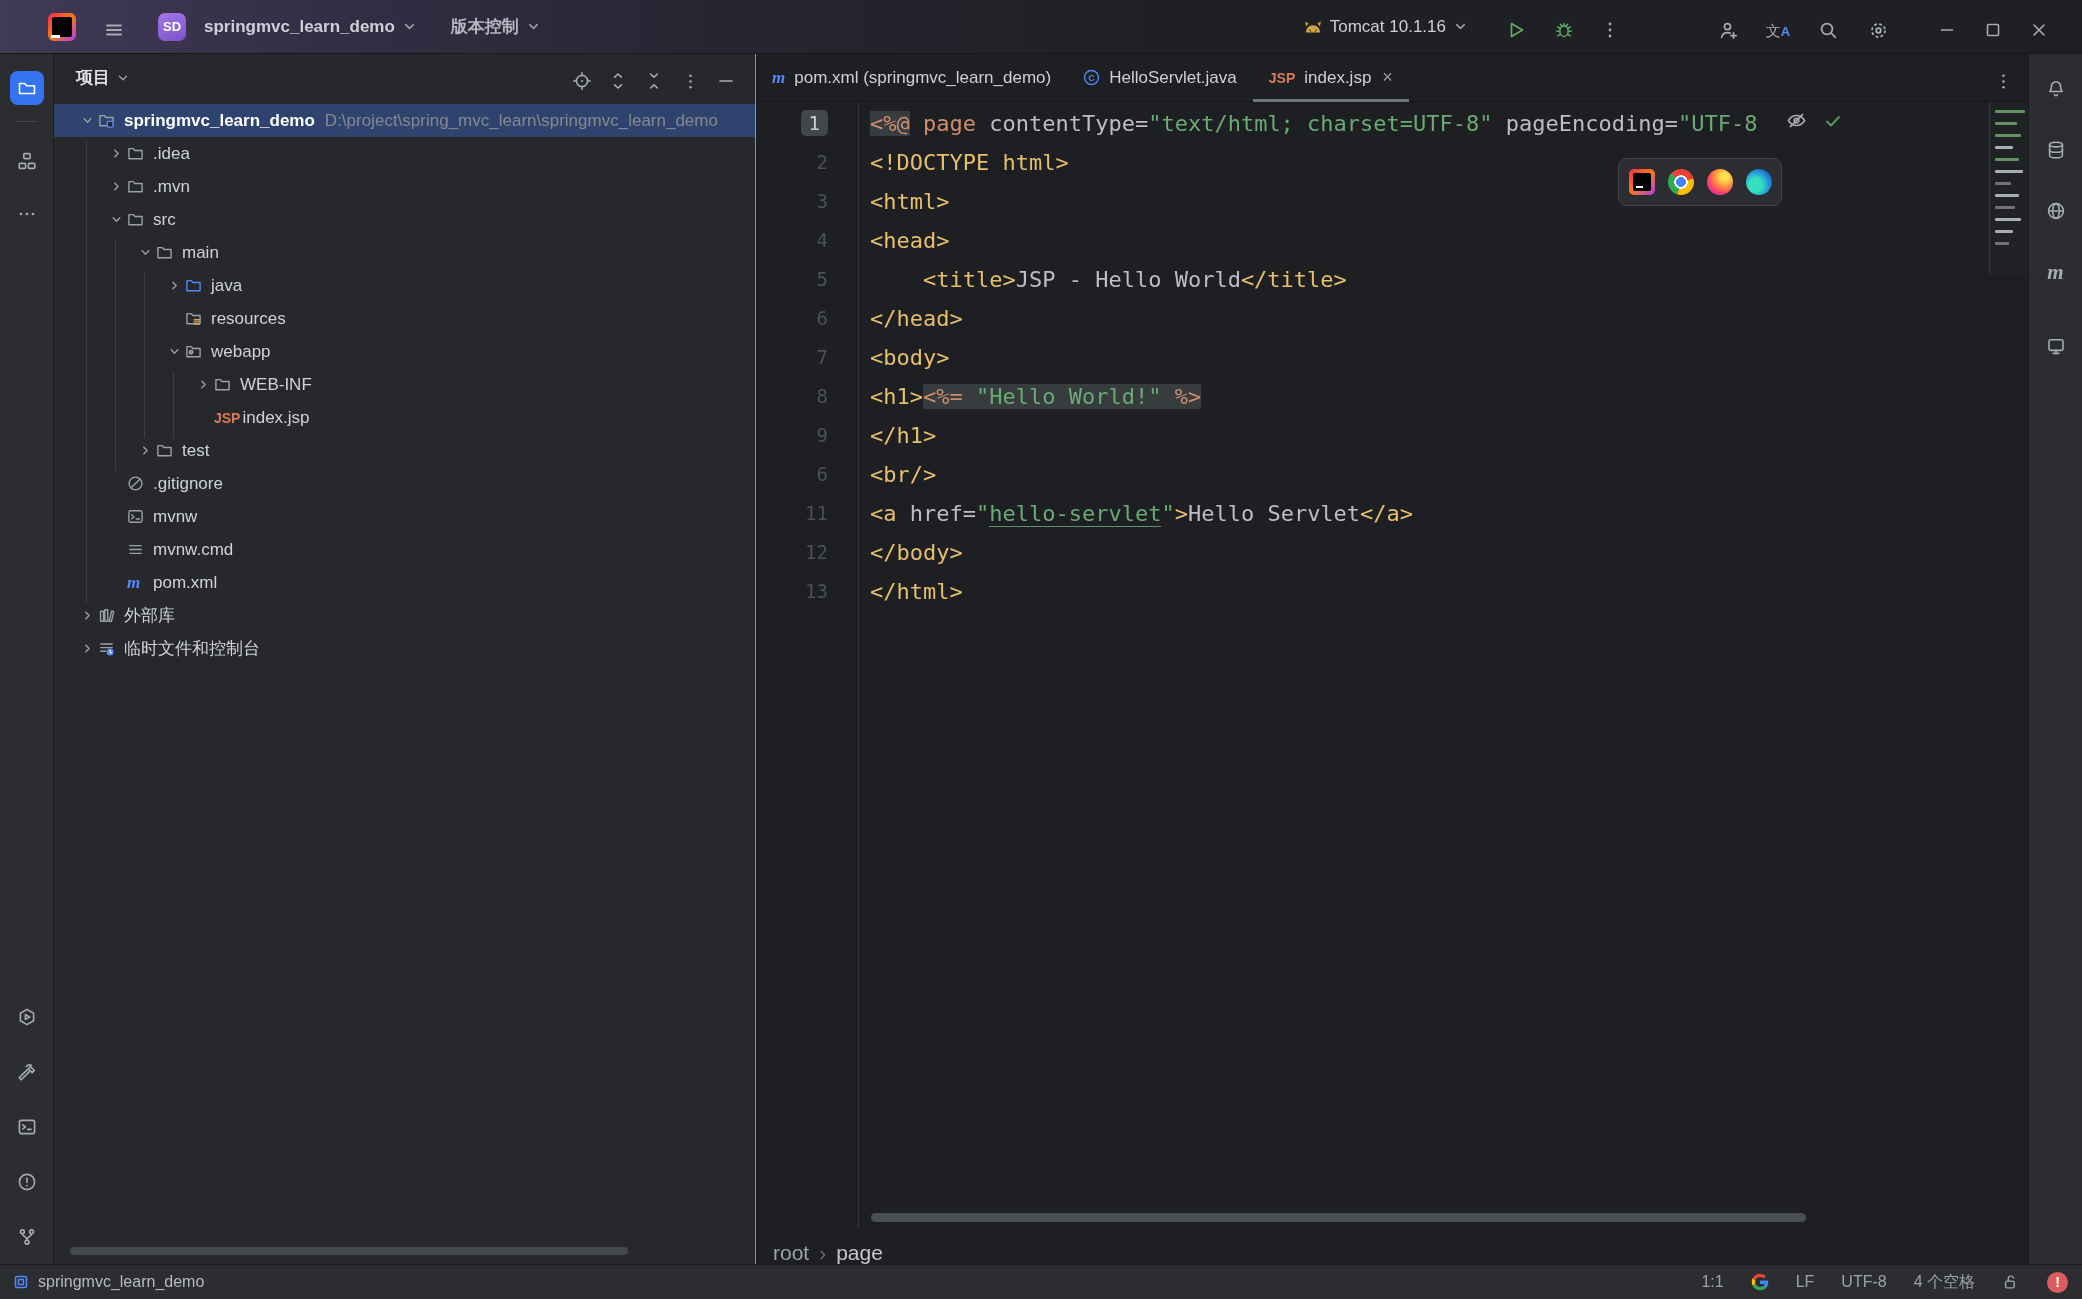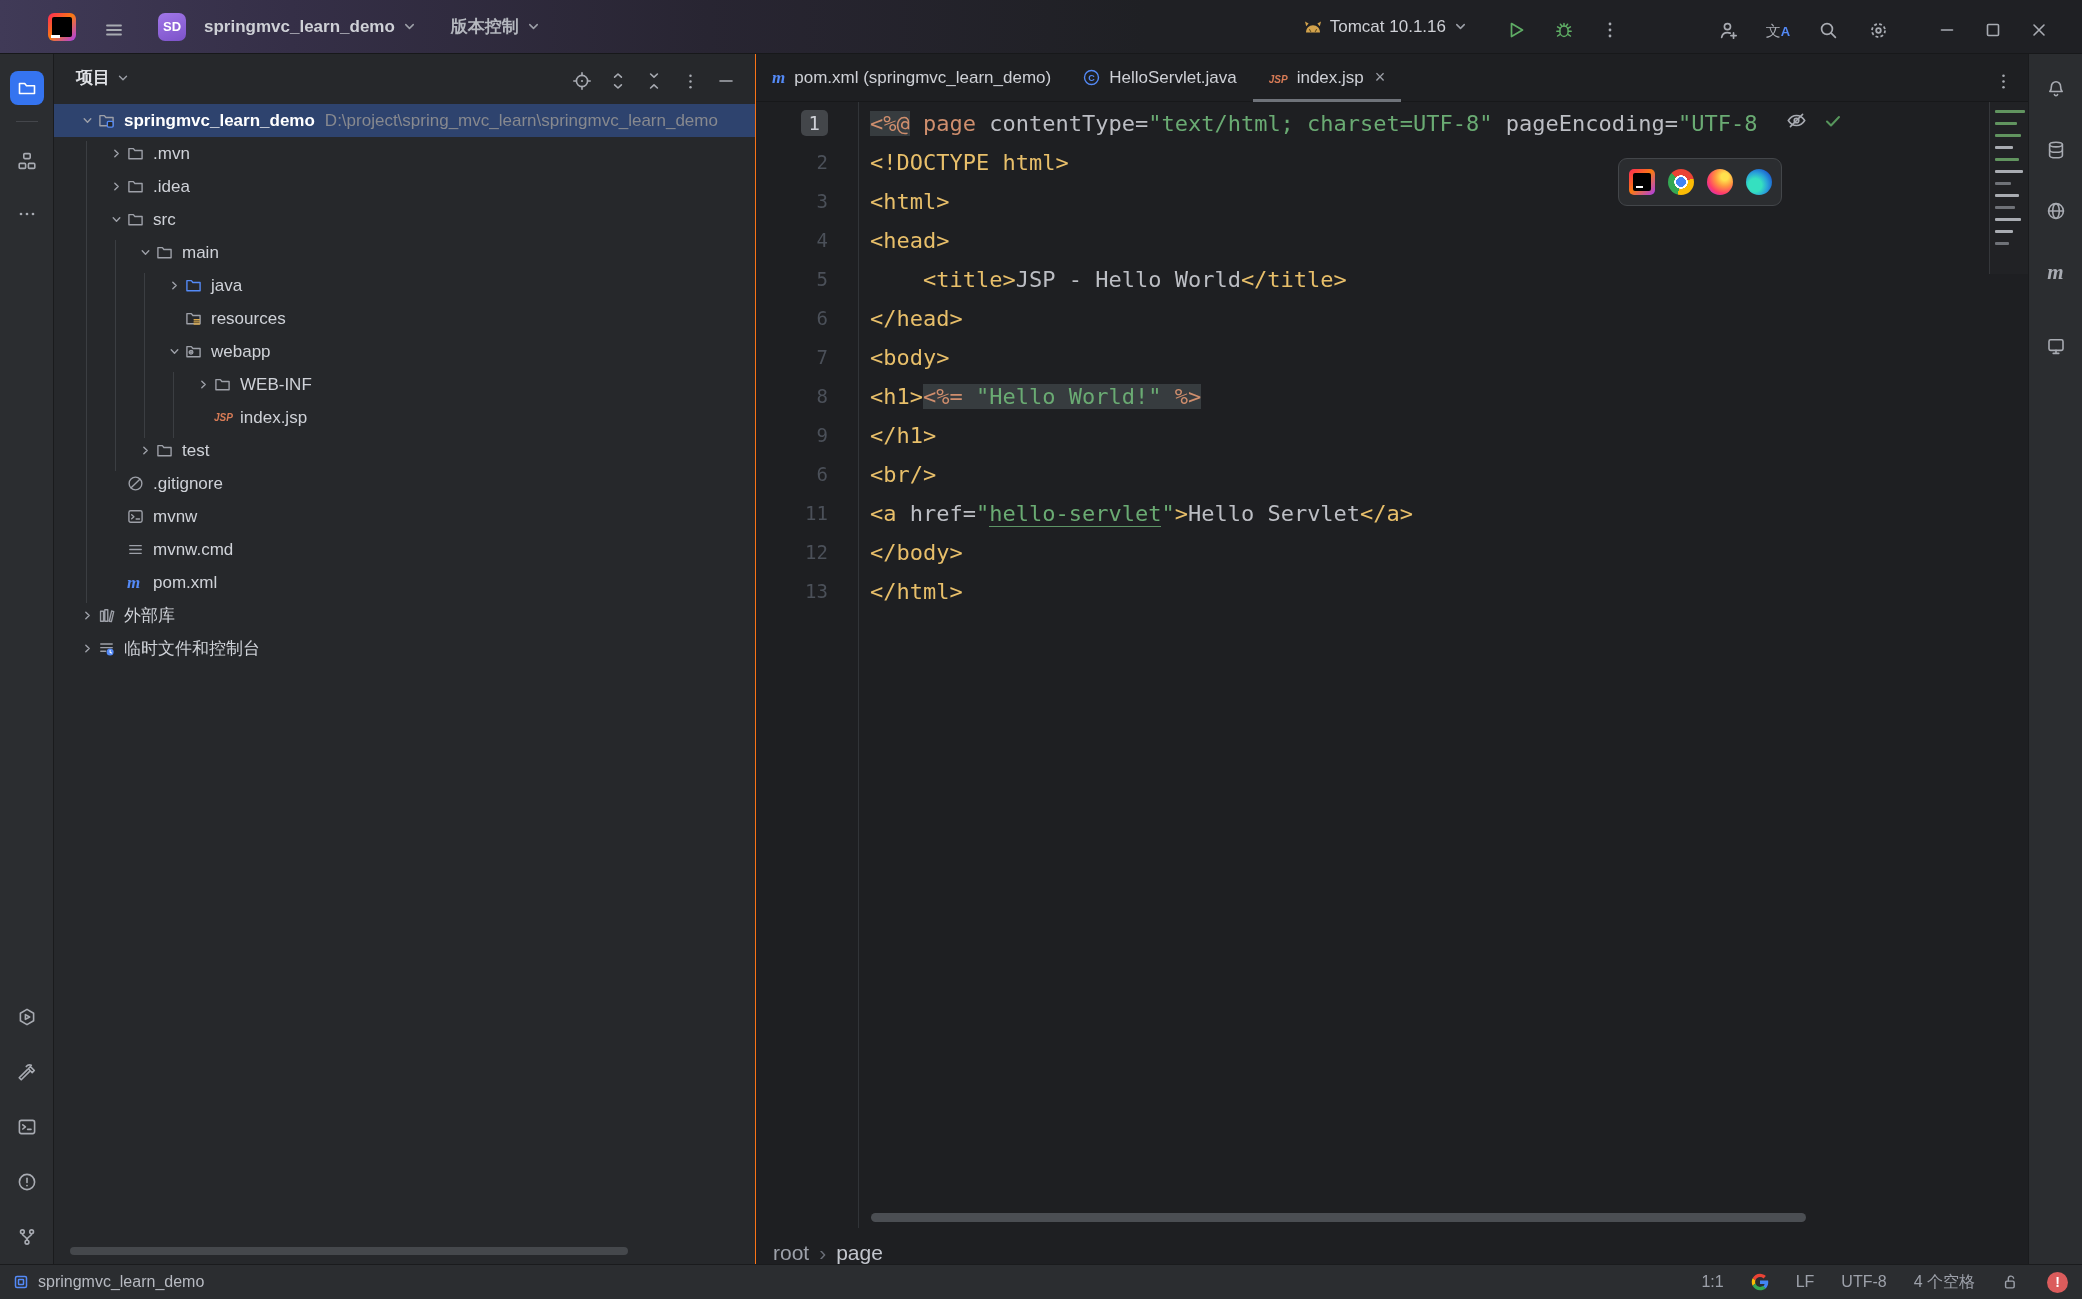--- a/index.html
+++ b/index.html
@@ -54,21 +54,21 @@
   .tree{position:absolute;top:50px;left:0;right:0;bottom:24px;overflow:hidden;font-size:17px;}
   .tree-row{height:33px;display:flex;align-items:center;white-space:nowrap;color:#cfd2d8;position:relative;z-index:2;}
   .tree-row.sel{background:#2e436e;}
   .t-indent{flex:0 0 auto;}
   .t-chev{flex:0 0 22px;display:flex;align-items:center;justify-content:center;color:#9da0a8;}
   .t-icon{flex:0 0 24px;display:flex;align-items:center;justify-content:flex-start;}
   .t-label{margin-left:2px;}
   .t-label.b{font-weight:bold;color:#ffffff;}
   .t-sub{margin-left:10px;color:#87898f;}
   .guide{position:absolute;width:1px;background:#3b3e42;z-index:1;}
-  .jsp-badge{font-size:10px;font-weight:bold;color:#d77b56;letter-spacing:0;font-style:italic;}
+  .jsp-badge{font-size:14px;font-weight:bold;color:#d77b56;letter-spacing:0;}
   .mfile{font-family:"Liberation Serif",serif;font-style:italic;font-weight:bold;font-size:17px;color:#548af7;line-height:14px;}
   .pp-hscroll{position:absolute;left:16px;bottom:10px;width:558px;height:8px;border-radius:4px;background:#45484c;}
 
   
   .editor-col{position:absolute;top:54px;left:756px;right:53px;bottom:34px;background:#1e1f22;}
   .tabbar{height:47px;display:flex;align-items:stretch;border-bottom:1px solid #17181a;}
   .tab{display:flex;align-items:center;gap:9px;padding:0 16px;font-size:17px;color:#ced0d6;position:relative;cursor:default;}
   .tab .close{color:#9da0a8;font-size:18px;margin-left:2px;}
   .tab.active::after{content:"";position:absolute;left:0;right:0;bottom:-1px;height:3px;background:#6f737a;}
   .tabbar-kebab{margin-left:auto;align-self:center;margin-right:10px;}
@@ -357,35 +357,35 @@
           <span class="t-chev">
             <svg width="15" height="15" viewBox="0 0 16 16" fill="none" stroke="currentColor" stroke-width="1.5" stroke-linecap="round" stroke-linejoin="round">
               <path d="M6.2 4.5L9.8 8l-3.6 3.5"></path>
             </svg>
           </span>
           <span class="t-icon">
             <svg width="17" height="17" viewBox="0 0 16 16" fill="none" stroke="#9da0a8" stroke-width="1.3" stroke-linecap="round" stroke-linejoin="round">
               <path d="M1.8 13V3.4h4.2l1.4 1.8h6.8V13z"></path>
             </svg>
           </span>
+          <span class="t-label">.idea</span>
+        </div>
+        <div class="tree-row">
+          <span class="t-indent" style="width: 51px;"></span>
+          <span class="t-chev">
+            <svg width="15" height="15" viewBox="0 0 16 16" fill="none" stroke="currentColor" stroke-width="1.5" stroke-linecap="round" stroke-linejoin="round">
+              <path d="M6.2 4.5L9.8 8l-3.6 3.5"></path>
+            </svg>
+          </span>
+          <span class="t-icon">
+            <svg width="17" height="17" viewBox="0 0 16 16" fill="none" stroke="#9da0a8" stroke-width="1.3" stroke-linecap="round" stroke-linejoin="round">
+              <path d="M1.8 13V3.4h4.2l1.4 1.8h6.8V13z"></path>
+            </svg>
+          </span>
           <span class="t-label">.mvn</span>
-        </div>
-        <div class="tree-row">
-          <span class="t-indent" style="width: 51px;"></span>
-          <span class="t-chev">
-            <svg width="15" height="15" viewBox="0 0 16 16" fill="none" stroke="currentColor" stroke-width="1.5" stroke-linecap="round" stroke-linejoin="round">
-              <path d="M6.2 4.5L9.8 8l-3.6 3.5"></path>
-            </svg>
-          </span>
-          <span class="t-icon">
-            <svg width="17" height="17" viewBox="0 0 16 16" fill="none" stroke="#9da0a8" stroke-width="1.3" stroke-linecap="round" stroke-linejoin="round">
-              <path d="M1.8 13V3.4h4.2l1.4 1.8h6.8V13z"></path>
-            </svg>
-          </span>
-          <span class="t-label">.idea</span>
         </div>
         <div class="tree-row">
           <span class="t-indent" style="width: 51px;"></span>
           <span class="t-chev">
             <svg width="15" height="15" viewBox="0 0 16 16" fill="none" stroke="currentColor" stroke-width="1.5" stroke-linecap="round" stroke-linejoin="round">
               <path d="M4.5 6.2L8 9.8l3.5-3.6"></path>
             </svg>
           </span>
           <span class="t-icon">
             <svg width="17" height="17" viewBox="0 0 16 16" fill="none" stroke="#9da0a8" stroke-width="1.3" stroke-linecap="round" stroke-linejoin="round">

